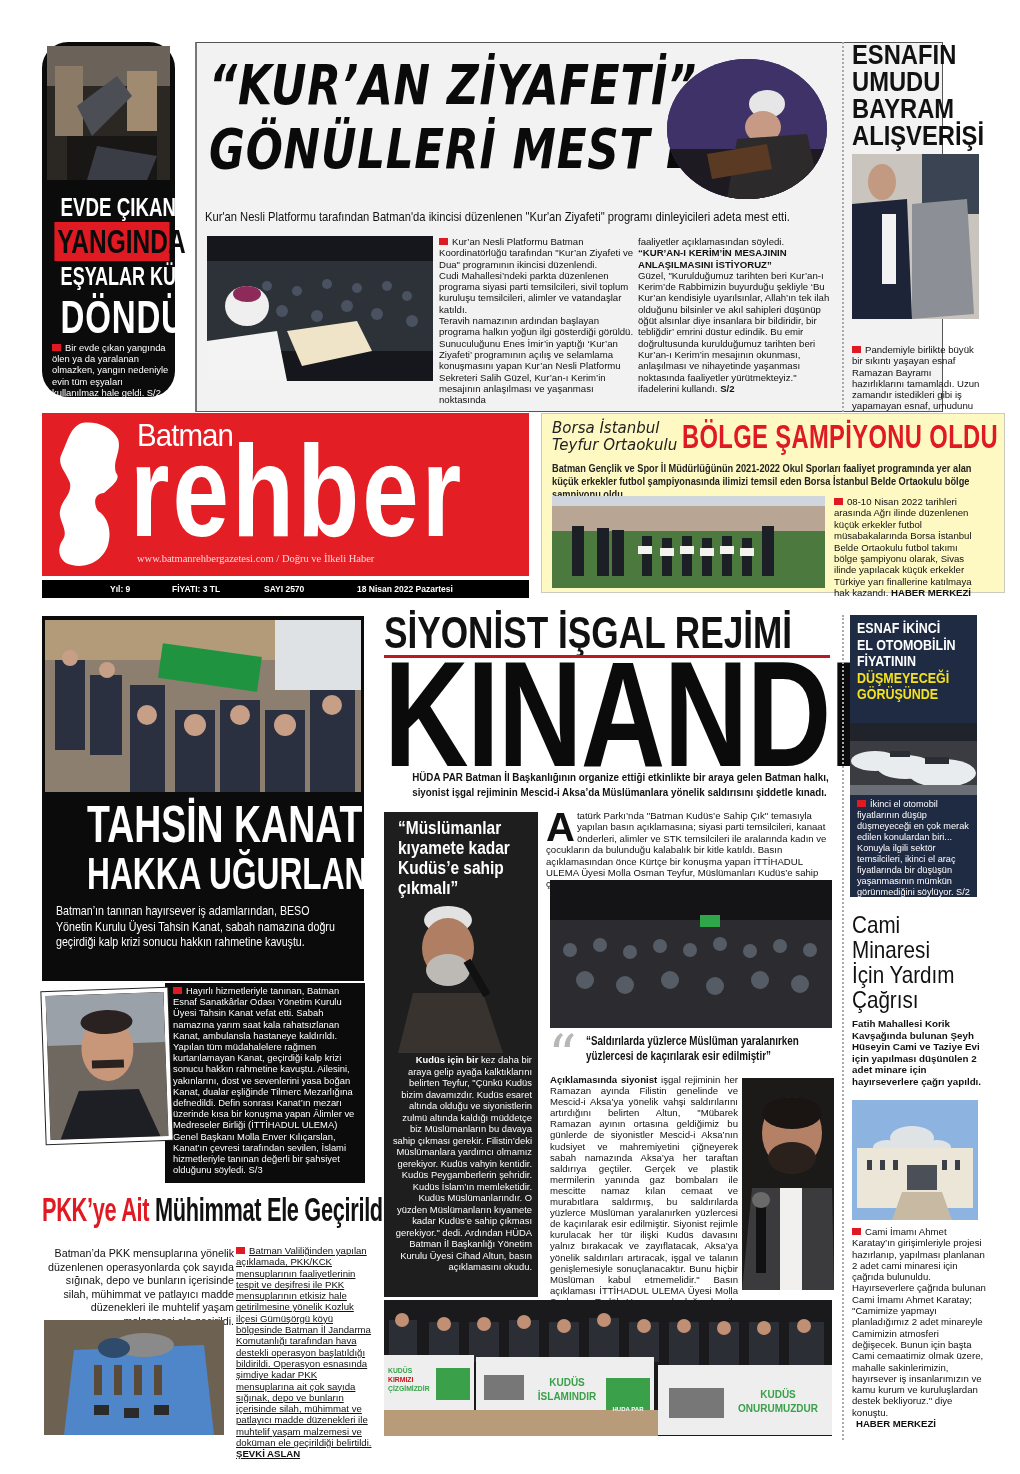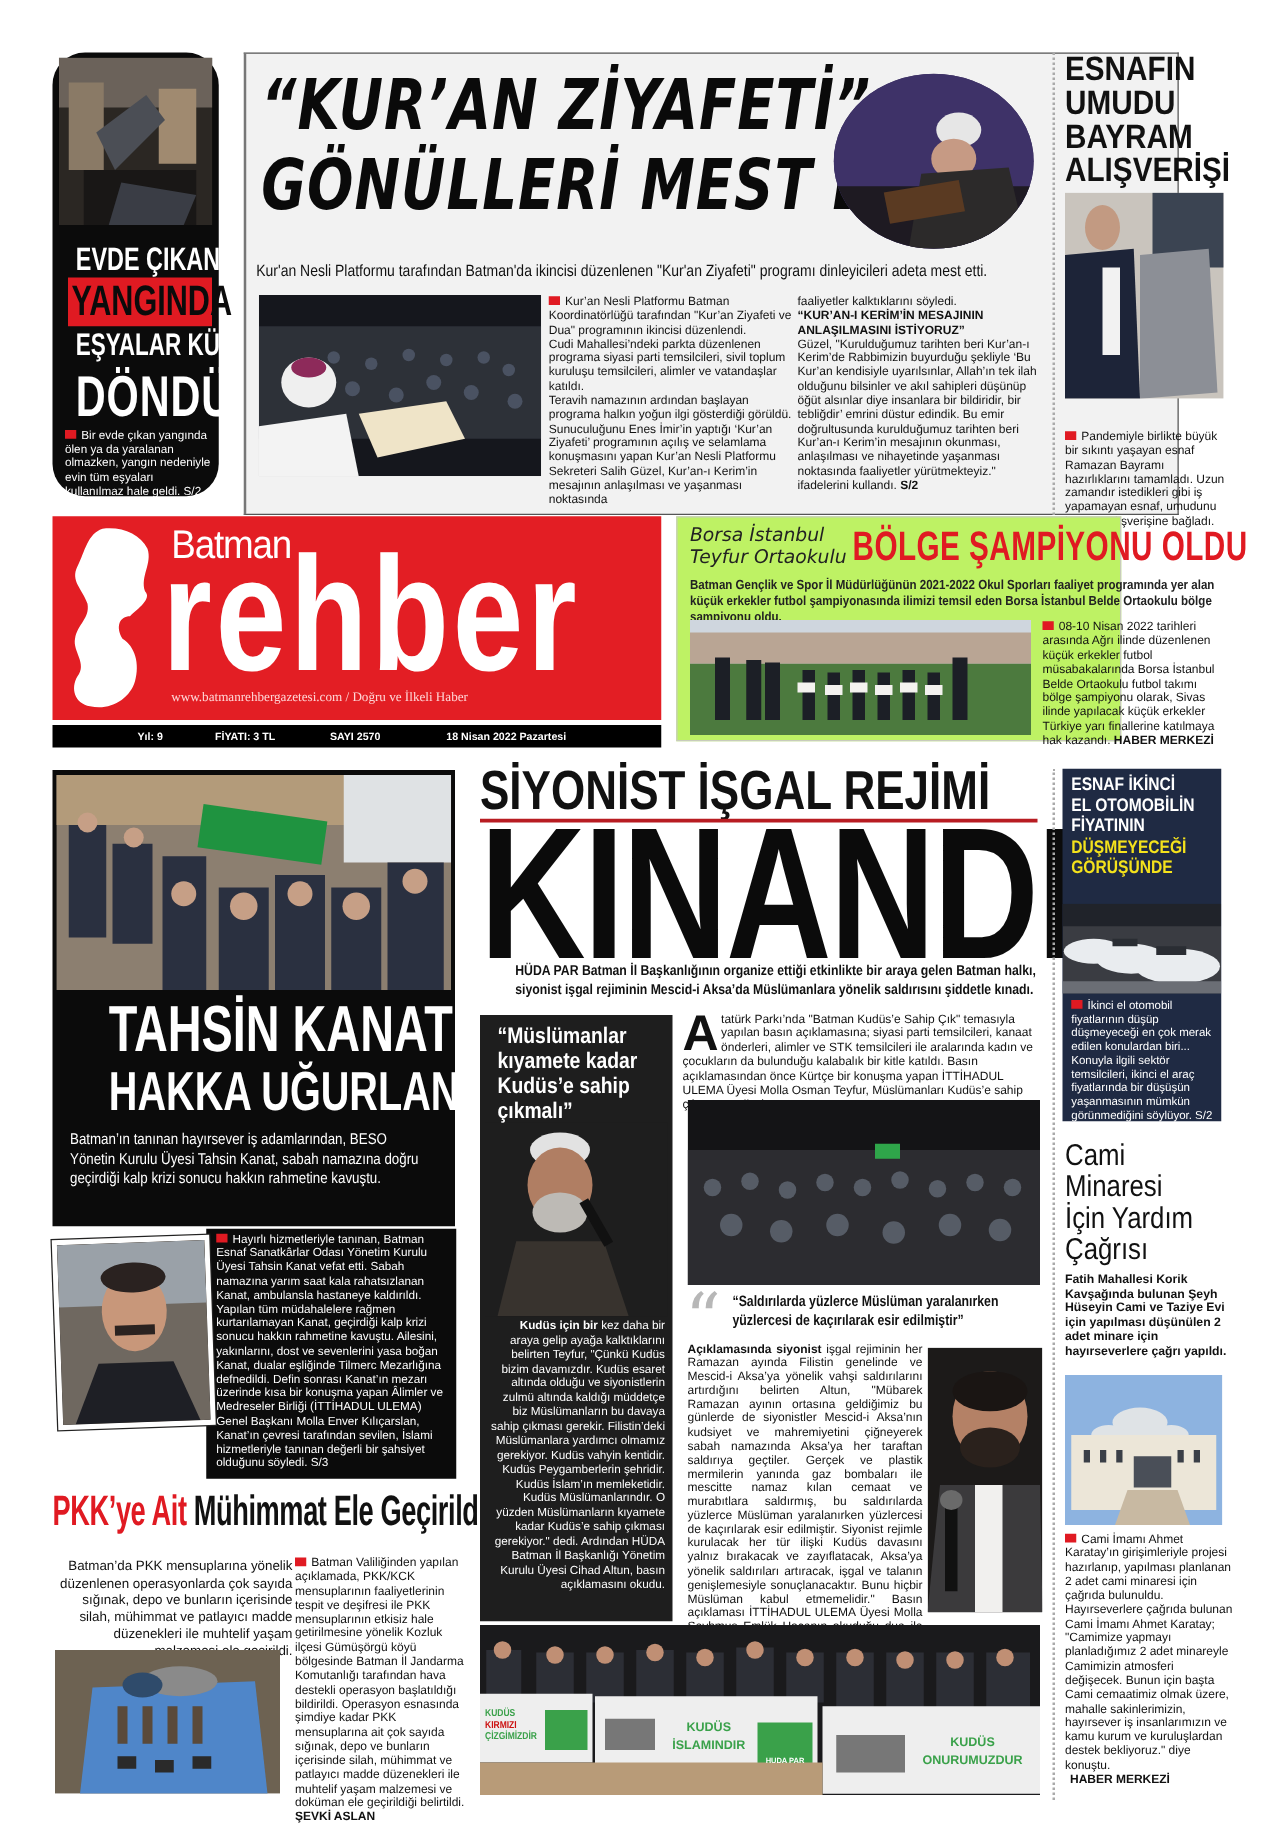--- a/index.html
+++ b/index.html
@@ -40,21 +40,21 @@
   
   #masthead { left: 42px; top: 413px; width: 487px; height: 163px; background: #e31e24; }
   #map-shape { left: 10px; top: 8px; width: 82px; height: 150px; }
   #mast-batman { left: 95px; top: 4px; color: #fff; font-size: 32px; letter-spacing: -1px; transform: scaleX(0.92); transform-origin: left top; }
   #mast-rehber { left: 88px; top: 18px; color: #fff; font-size: 130px; font-weight: bold; line-height: 120px; transform: scaleX(0.78); transform-origin: left top; letter-spacing: 4px; white-space: nowrap; }
   #mast-url { left: 95px; top: 140px; color: #ffd6d6; font-family: "Liberation Serif", serif; font-size: 10.5px; white-space: nowrap; }
   #mast-bar { left: 42px; top: 580px; width: 487px; height: 18px; background: #000; color: #fff; font-weight: bold; font-size: 8.5px; }
   #mast-bar span { position: absolute; top: 4px; white-space: nowrap; }
 
   
-  #sport-box { left: 541px; top: 413px; width: 356px; height: 180px; background: #bef264; border: 1px solid #c8cbbd; }
+  #sport-box { left: 541px; top: 413px; width: 464px; height: 180px; background: #fef9c3; border: 1px solid #c8cbbd; }
   #sport-school { left: 10px; top: 6px; font-family: "DejaVu Sans", sans-serif; font-style: italic; font-size: 15px; line-height: 17px; color: #222; }
   #sport-title { left: 140px; top: 4px; color: #e01a22; font-weight: bold; font-size: 33px; transform: scaleX(0.72); transform-origin: left top; white-space: nowrap; letter-spacing: 0.5px; }
   #sport-deck { left: 10px; top: 48px; width: 420px; font-size: 10.5px; line-height: 13px; font-weight: bold; color: #222; transform: scaleX(0.88); transform-origin: left top; width: 478px; }
   #sport-photo { left: 10px; top: 82px; width: 273px; height: 92px; }
   #sport-body { left: 292px; top: 82px; width: 142px; font-size: 9.6px; line-height: 11.4px; }
 
   
   #tahsin-box { left: 42px; top: 616px; width: 322px; height: 365px; background: #0b0b0b; }
   #tahsin-photo { left: 3px; top: 4px; width: 316px; height: 172px; }
   #tahsin-h1 { left: 0; top: 180px; width: 100%; text-align: center; color: #fff; font-weight: bold; font-size: 52px; line-height: 56px; transform: scaleX(0.72); white-space: nowrap; }
@@ -62,21 +62,21 @@
   #tahsin-deck { left: 14px; top: 288px; width: 340px; color: #fff; font-size: 12.4px; line-height: 15.5px; transform: scaleX(0.86); transform-origin: left top; }
   #tahsin-body-box { left: 165px; top: 983px; width: 200px; height: 200px; background: #0b0b0b; }
   #tahsin-body { left: 8px; top: 2px; width: 190px; color: #fff; font-size: 9.4px; line-height: 11.2px; }
   #tahsin-portrait { left: 44px; top: 990px; width: 126px; height: 152px; border: 4px solid #fff; transform: rotate(-2deg); background: #3a3530; box-shadow: 0 0 0 1px #222; }
 
   
   #pkk-title { left: 42px; top: 1190px; font-weight: bold; font-size: 34px; white-space: nowrap; transform: scaleX(0.64); transform-origin: left top; letter-spacing: -0.5px; }
   #pkk-title .red { color: #e01a22; }
   #pkk-deck { left: 42px; top: 1247px; width: 192px; text-align: right; font-size: 10.7px; line-height: 13.6px; }
   #pkk-photo { left: 44px; top: 1320px; width: 180px; height: 115px; }
-  #pkk-body { left: 236px; top: 1245px; width: 136px; font-size: 9.6px; line-height: 11.3px; }
+  #pkk-body { left: 236px; top: 1245px; width: 136px; font-size: 9.6px; line-height: 11.3px; text-decoration: underline; }
 
   
   #siy-title { left: 384px; top: 610px; font-weight: bold; font-size: 44px; line-height: 46px; white-space: nowrap; transform: scaleX(0.80); transform-origin: left top; color: #111; }
   #siy-rule { left: 384px; top: 655px; width: 446px; height: 3px; background: #b81c22; }
   #siy-kinandi { left: 384px; top: 654px; font-weight: bold; font-size: 150px; line-height: 120px; white-space: nowrap; transform: scaleX(0.78); transform-origin: left top; letter-spacing: -2px; color: #0b0b0b; }
   #siy-deck { left: 380px; top: 770px; width: 460px; text-align: center; font-weight: bold; font-size: 11.4px; line-height: 15px; }
   #siy-deck div { transform: scaleX(0.86); white-space: nowrap; }
   #quote-box { left: 384px; top: 812px; width: 154px; height: 485px; background: #1e1e1e; }
   #quote-text { left: 14px; top: 6px; color: #fff; font-weight: bold; font-size: 18px; line-height: 20px; transform: scaleX(0.86); transform-origin: left top; white-space: nowrap; }
   #quote-photo { left: 4px; top: 86px; width: 146px; height: 155px; }
@@ -163,21 +163,21 @@
       <polygon points="0,105 70,95 80,145 0,145" fill="#f3f3f3"></polygon>
       <polygon points="80,95 150,85 165,115 95,130" fill="#efe4c8"></polygon>
     </svg>
   </div>
   <div id="kuran-col1" class="abs body-txt">
     <div><span class="bul"></span><span>Kur’an Nesli Platformu Batman Koordinatörlüğü tarafından "Kur’an Ziyafeti ve Dua" programının ikincisi düzenlendi.</span></div>
     <div>Cudi Mahallesi’ndeki parkta düzenlenen programa siyasi parti temsilcileri, sivil toplum kuruluşu temsilcileri, alimler ve vatandaşlar katıldı.</div>
     <div>Teravih namazının ardından başlayan programa halkın yoğun ilgi gösterdiği görüldü. Sunuculuğunu Enes İmir’in yaptığı ‘Kur’an Ziyafeti’ programının açılış ve selamlama konuşmasını yapan Kur’an Nesli Platformu Sekreteri Salih Güzel, Kur’an-ı Kerim’in mesajının anlaşılması ve yaşanması noktasında</div>
   </div>
   <div id="kuran-col2" class="abs body-txt">
-    <div>faaliyetler kalktıklarını söyledi.</div>
+    <div>faaliyetler açıklamasından söyledi.</div>
     <div class="subh">“KUR’AN-I KERİM’İN MESAJININ ANLAŞILMASINI İSTİYORUZ”</div>
     <div><span>Güzel, "Kurulduğumuz tarihten beri Kur’an-ı Kerim’de Rabbimizin buyurduğu şekliyle ‘Bu Kur’an kendisiyle uyarılsınlar, Allah’ın tek ilah olduğunu bilsinler ve akıl sahipleri düşünüp öğüt alsınlar diye insanlara bir bildiridir, bir tebliğdir’ emrini düstur edindik. Bu emir doğrultusunda kurulduğumuz tarihten beri Kur’an-ı Kerim’in mesajının okunması, anlaşılması ve nihayetinde yaşanması noktasında faaliyetler yürütmekteyiz." ifadelerini kullandı.</span> <b>S/2</b></div>
   </div>
 </div>
 
 <div class="abs rule-dots" style="top:42px;height:370px;"></div>
 <div id="esnaf-box" class="abs">
   <div id="esnaf-title" class="abs">
     <div>ESNAFIN</div>
     <div>UMUDU</div>

